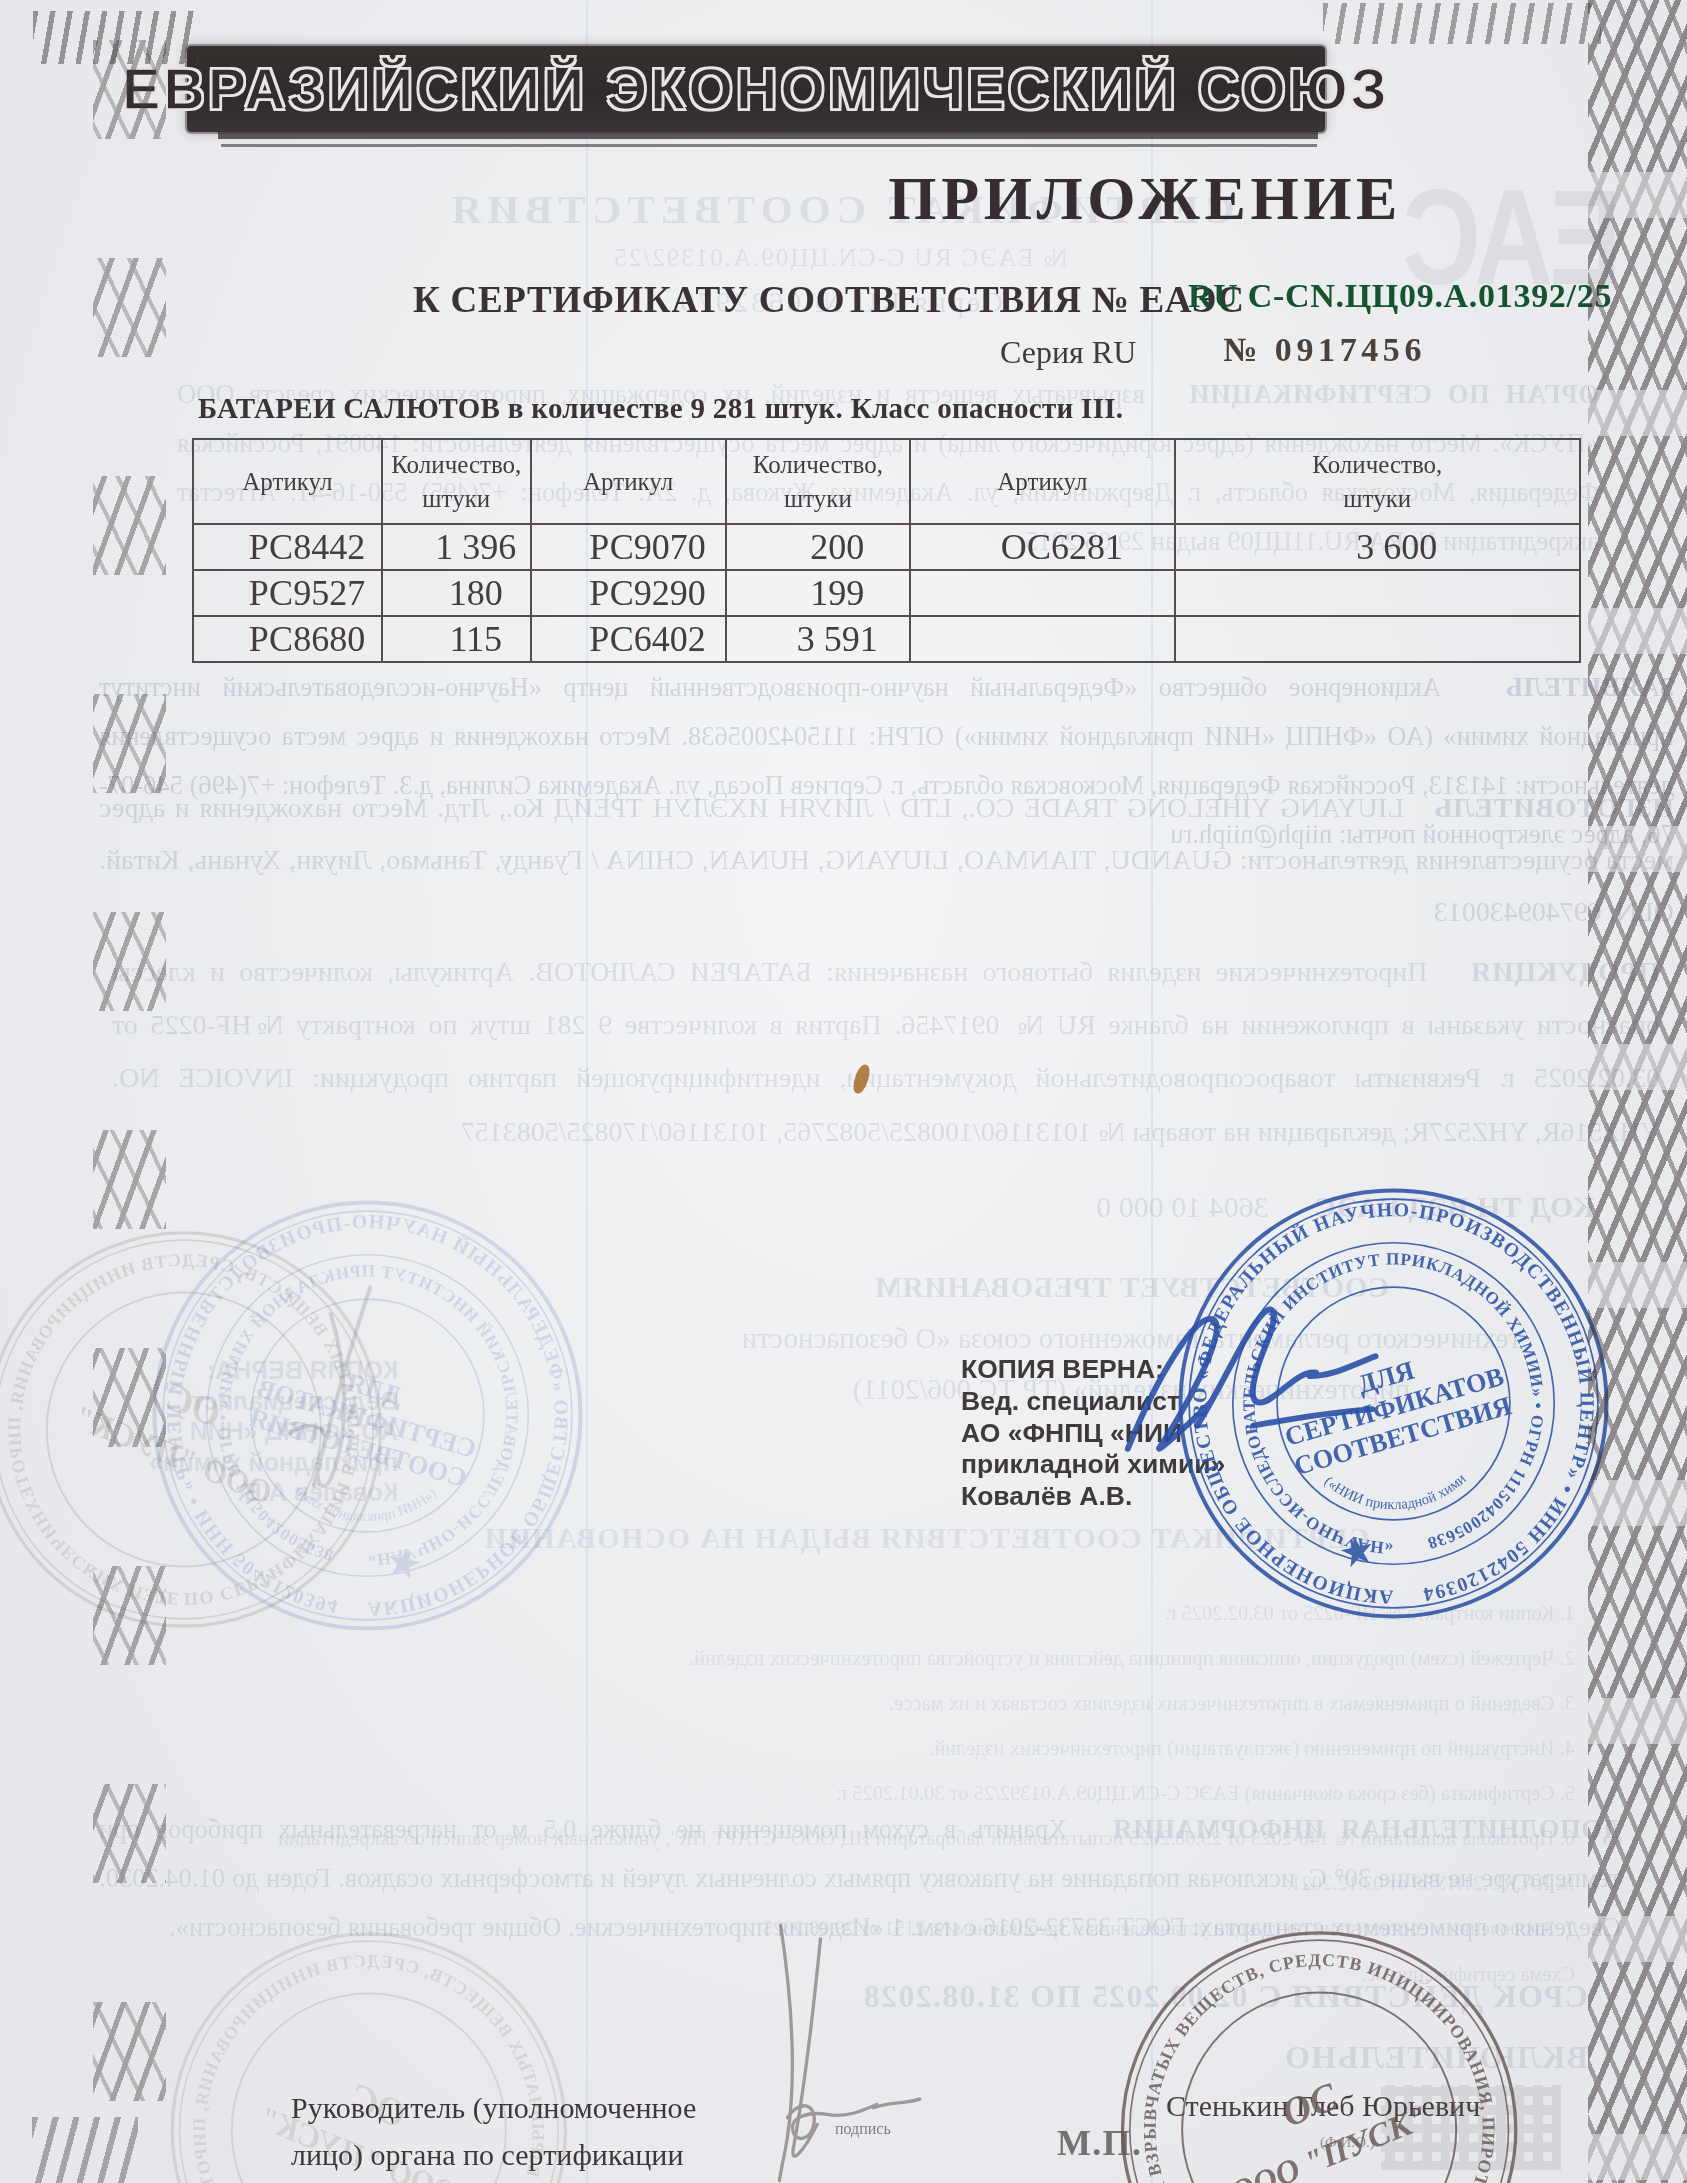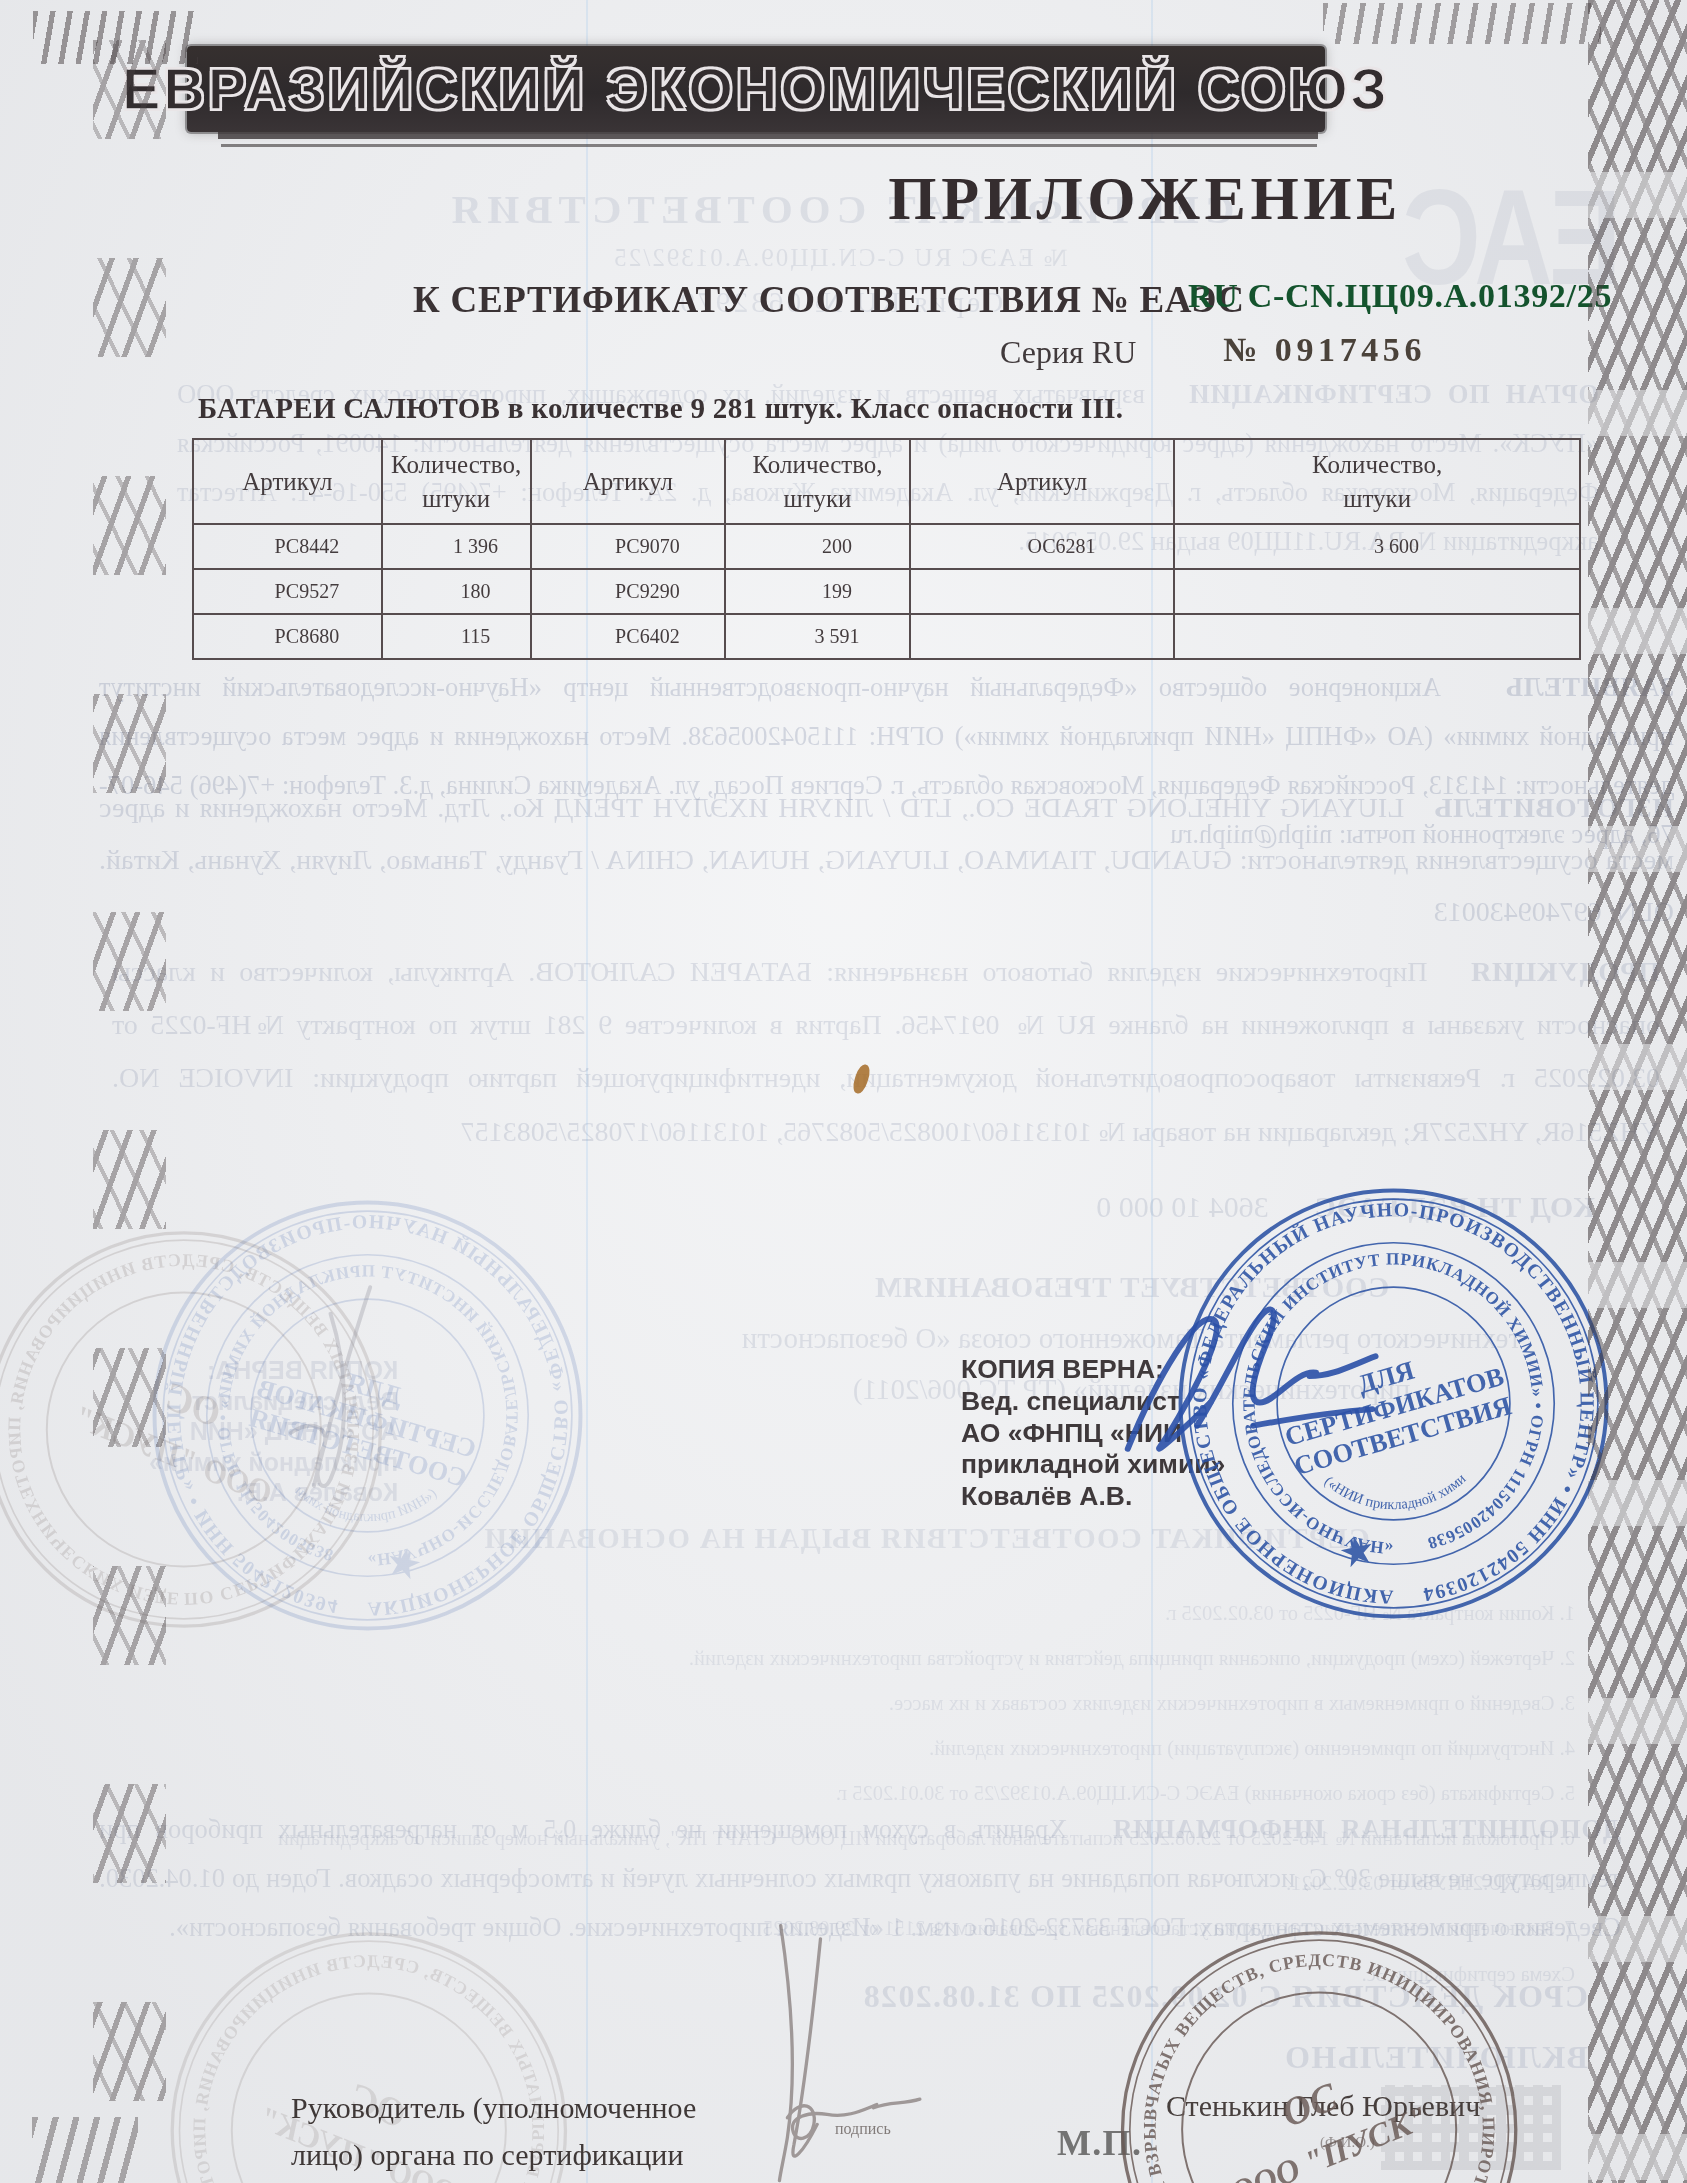--- a/index.html
+++ b/index.html
@@ -43,21 +43,21 @@
   .subtitle{left:413px;top:278px;font-size:37px;font-weight:bold;letter-spacing:0.7px;z-index:3;color:#3a3234;}
   .certno{left:1188px;top:277px;font-size:34px;font-weight:bold;letter-spacing:0.7px;z-index:3;color:#14532d;white-space:nowrap;}
   .series{left:1000px;top:334px;font-size:32px;z-index:3;color:#413a3c;}
   .blankno{left:1223px;top:331px;font-size:34px;font-weight:bold;letter-spacing:4.6px;color:#4a423a;z-index:3;}
   .prodline{left:198px;top:392px;font-size:29px;font-weight:bold;letter-spacing:0.3px;color:#3a3234;z-index:3;}
   
   table.qty{position:absolute;left:192px;top:438px;width:1389px;border-collapse:collapse;z-index:3;
      font-family:"Liberation Serif",serif;color:#443c3e;}
   table.qty th,table.qty td{border:2px solid #564c4e;text-align:center;vertical-align:middle;}
   table.qty th{font-weight:normal;font-size:25px;white-space:pre-line;height:81px;line-height:1.35;}
-  table.qty td{font-size:20px;height:41px;padding-left:40px;}
+  table.qty td{font-size:36px;height:41px;padding-left:40px;}
   table.qty{border:2.6px solid #564c4e;}
   
   .copy{left:961px;top:1354px;z-index:3;font-family:"Liberation Sans",sans-serif;font-weight:bold;
      font-size:26.5px;line-height:1.2;color:#3f393b;}
   .mp{left:1057px;top:2122px;font-size:36px;font-weight:bold;color:#737373;z-index:3;letter-spacing:1.3px;text-align:right;}
   .head1{left:291px;top:2091px;font-size:30px;color:#3f3837;z-index:3;}
   .head2{left:291px;top:2138px;font-size:30px;color:#3f3837;z-index:3;}
   .signcap{left:835px;top:2120px;font-size:16px;color:rgba(95,85,83,.75);z-index:5;}
   .headname{left:1166px;top:2089px;font-size:30px;color:#473f3d;z-index:3;white-space:nowrap;}
   .fiocap{left:1320px;top:2134px;font-size:15px;color:rgba(95,85,83,.6);z-index:3;}

